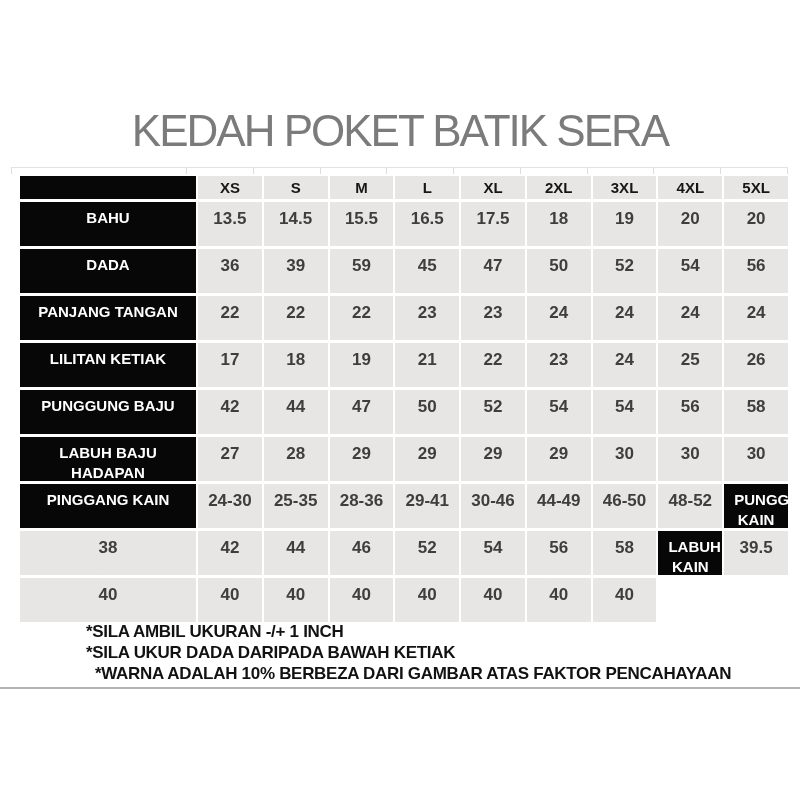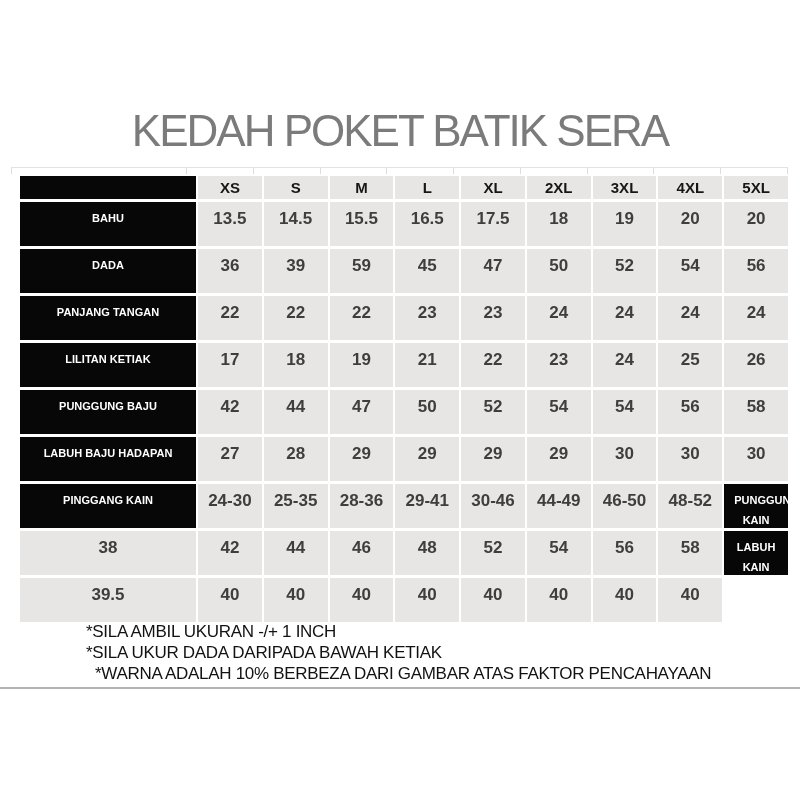--- a/index.html
+++ b/index.html
@@ -45,35 +45,35 @@
   .hcell {
     background: #e8e6e5;
     color: #161616;
     font-weight: bold; font-size: 15px;
     line-height: 23px;
   }
   .hcell.corner { background: #070707; }
   .lcell {
     background: #070707;
     color: #ffffff;
-    font-weight: bold; font-size: 11px;
+    font-weight: bold; font-size: 15px;
     line-height: 20px;
     padding: 6px 10px 0 10px;
   }
   .vcell {
     background: #e8e6e5;
     color: #3e3e3e;
     font-weight: bold; font-size: 17px;
     padding-top: 7px;
   }
 
   .notes {
     position: absolute; left: 86px; top: 621px;
     color: #121212;
-    font-weight: normal; font-size: 17px; letter-spacing: -0.3px;
+    font-weight: bold; font-size: 17px; letter-spacing: -0.3px;
     line-height: 21px;
     white-space: nowrap;
   }
   .note-line-indent { padding-left: 9px; }
 
   .bottom-divider {
     position: absolute; left: 0; top: 687px;
     width: 800px; height: 2px;
     background: #b3b3b3;
   }
@@ -187,21 +187,20 @@
       <div class="cell vcell">30-46</div>
       <div class="cell vcell">44-49</div>
       <div class="cell vcell">46-50</div>
       <div class="cell vcell">48-52</div>
 
       <div class="cell lcell">PUNGGUNG KAIN</div>
       <div class="cell vcell">38</div>
       <div class="cell vcell">42</div>
       <div class="cell vcell">44</div>
       <div class="cell vcell">46</div>
-      <div class="cell vcell">48</div>
       <div class="cell vcell">52</div>
       <div class="cell vcell">54</div>
       <div class="cell vcell">56</div>
       <div class="cell vcell">58</div>
 
       <div class="cell lcell">LABUH KAIN</div>
       <div class="cell vcell">39.5</div>
       <div class="cell vcell">40</div>
       <div class="cell vcell">40</div>
       <div class="cell vcell">40</div>

